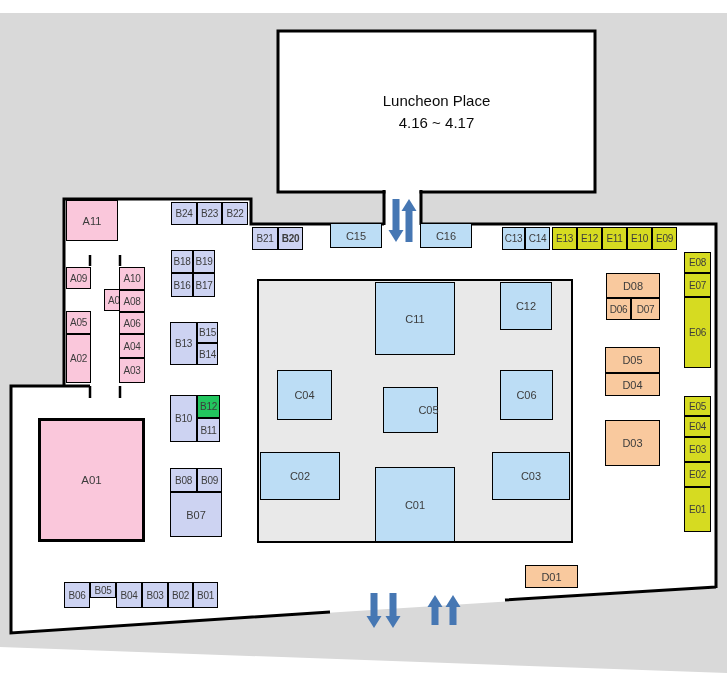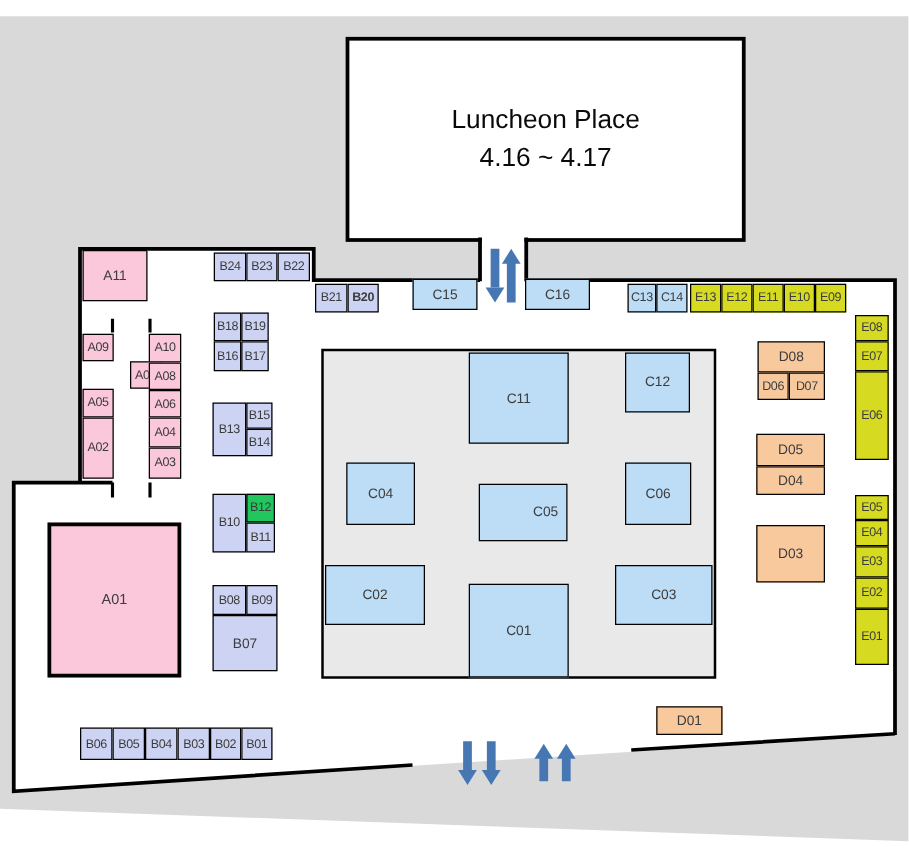--- a/index.html
+++ b/index.html
@@ -9,21 +9,21 @@
     position:absolute;z-index:2;box-sizing:border-box;
     border:1px solid #000;
     display:flex;align-items:center;justify-content:center;
     font-size:11px;color:#3c3c3c;white-space:nowrap;
   }
   .booth.sm{font-size:10px;letter-spacing:-0.3px;}
   .booth.xl{border-width:3px;font-size:11.5px;}
   #luncheon-label{
     position:absolute;left:278px;top:31px;width:317px;height:161px;z-index:3;
     display:flex;flex-direction:column;align-items:center;justify-content:center;
-    font-size:21px;line-height:1.45;color:#0a0a0a;
+    font-size:15px;line-height:1.45;color:#0a0a0a;
   }
 </style>
 </head>
 <body>
 
 <div id="plan">
 
   <svg width="727" height="684" viewBox="0 0 727 684">
 
     <polygon id="backdrop" points="0,13 727,13 727,673 0,647" fill="#D9D9D9"></polygon>
@@ -84,21 +84,21 @@
     <div class="booth sm" style="left: 119px; top: 312px; width: 26px; height: 22px; background: rgb(250, 199, 219);">A06</div>
     <div class="booth sm" style="left: 66px; top: 289px; width: 25px; height: 22px; background: rgb(250, 199, 219); margin-left: 38px;">A07</div>
     <div class="booth sm" style="left: 119px; top: 290px; width: 26px; height: 22px; background: rgb(250, 199, 219);">A08</div>
     <div class="booth sm" style="left: 66px; top: 267px; width: 25px; height: 22px; background: rgb(250, 199, 219);">A09</div>
     <div class="booth sm" style="left: 119px; top: 267px; width: 26px; height: 23px; background: rgb(250, 199, 219);">A10</div>
     <div class="booth" style="left: 66px; top: 200px; width: 52px; height: 41px; background: rgb(250, 199, 219);">A11</div>
     <div class="booth sm" style="left: 193px; top: 582px; width: 25px; height: 26px; background: rgb(205, 211, 242);">B01</div>
     <div class="booth sm" style="left: 168px; top: 582px; width: 25px; height: 26px; background: rgb(205, 211, 242);">B02</div>
     <div class="booth sm" style="left: 142px; top: 582px; width: 26px; height: 26px; background: rgb(205, 211, 242);">B03</div>
     <div class="booth sm" style="left: 116px; top: 582px; width: 26px; height: 26px; background: rgb(205, 211, 242);">B04</div>
-    <div class="booth sm" style="left: 90px; top: 582px; width: 26px; height: 26px; background: rgb(205, 211, 242);">B05</div>
+    <div class="booth sm" style="left: 90px; top: 582px; width: 26px; height: 16px; background: rgb(205, 211, 242);">B05</div>
     <div class="booth sm" style="left: 64px; top: 582px; width: 26px; height: 26px; background: rgb(205, 211, 242);">B06</div>
     <div class="booth" style="left: 170px; top: 492px; width: 52px; height: 45px; background: rgb(205, 211, 242);">B07</div>
     <div class="booth sm" style="left: 170px; top: 468px; width: 27px; height: 24px; background: rgb(205, 211, 242);">B08</div>
     <div class="booth sm" style="left: 197px; top: 468px; width: 25px; height: 24px; background: rgb(205, 211, 242);">B09</div>
     <div class="booth sm" style="left: 170px; top: 395px; width: 27px; height: 47px; background: rgb(205, 211, 242);">B10</div>
     <div class="booth sm" style="left: 197px; top: 418px; width: 23px; height: 24px; background: rgb(205, 211, 242);">B11</div>
     <div class="booth sm" style="left: 197px; top: 395px; width: 23px; height: 23px; background: #22c55e;">B12</div>
     <div class="booth sm" style="left: 170px; top: 322px; width: 27px; height: 43px; background: rgb(205, 211, 242);">B13</div>
     <div class="booth sm" style="left: 197px; top: 343px; width: 21px; height: 22px; background: rgb(205, 211, 242);">B14</div>
     <div class="booth sm" style="left: 197px; top: 322px; width: 21px; height: 21px; background: rgb(205, 211, 242);">B15</div>
@@ -108,21 +108,21 @@
     <div class="booth sm" style="left: 193px; top: 250px; width: 22px; height: 23px; background: rgb(205, 211, 242);">B19</div>
     <div class="booth sm" style="left: 278px; top: 227px; width: 25px; height: 23px; background: rgb(205, 211, 242); font-weight: bold;">B20</div>
     <div class="booth sm" style="left: 252px; top: 227px; width: 26px; height: 23px; background: rgb(205, 211, 242);">B21</div>
     <div class="booth sm" style="left: 222px; top: 202px; width: 26px; height: 23px; background: rgb(205, 211, 242);">B22</div>
     <div class="booth sm" style="left: 197px; top: 202px; width: 25px; height: 23px; background: rgb(205, 211, 242);">B23</div>
     <div class="booth sm" style="left: 171px; top: 202px; width: 26px; height: 23px; background: rgb(205, 211, 242);">B24</div>
     <div class="booth" style="left: 375px; top: 467px; width: 80px; height: 75px; background: rgb(188, 221, 245);">C01</div>
     <div class="booth" style="left: 260px; top: 452px; width: 80px; height: 48px; background: rgb(188, 221, 245);">C02</div>
     <div class="booth" style="left: 492px; top: 452px; width: 78px; height: 48px; background: rgb(188, 221, 245);">C03</div>
     <div class="booth" style="left: 277px; top: 370px; width: 55px; height: 50px; background: rgb(188, 221, 245);">C04</div>
-    <div class="booth" style="left: 383px; top: 387px; width: 71px; height: 46px; background: rgb(188, 221, 245); padding-left: 36px;">C05</div>
+    <div class="booth" style="left: 383px; top: 387px; width: 55px; height: 46px; background: rgb(188, 221, 245); padding-left: 36px;">C05</div>
     <div class="booth" style="left: 500px; top: 370px; width: 53px; height: 50px; background: rgb(188, 221, 245);">C06</div>
     <div class="booth" style="left: 375px; top: 282px; width: 80px; height: 73px; background: rgb(188, 221, 245);">C11</div>
     <div class="booth" style="left: 500px; top: 282px; width: 52px; height: 48px; background: rgb(188, 221, 245);">C12</div>
     <div class="booth sm" style="left: 502px; top: 227px; width: 23px; height: 23px; background: rgb(188, 221, 245);">C13</div>
     <div class="booth sm" style="left: 525px; top: 227px; width: 25px; height: 23px; background: rgb(188, 221, 245);">C14</div>
     <div class="booth" style="left: 330px; top: 223px; width: 52px; height: 25px; background: rgb(188, 221, 245);">C15</div>
     <div class="booth" style="left: 420px; top: 223px; width: 52px; height: 25px; background: rgb(188, 221, 245);">C16</div>
     <div class="booth" style="left: 525px; top: 565px; width: 53px; height: 23px; background: rgb(249, 201, 158);">D01</div>
     <div class="booth" style="left: 605px; top: 420px; width: 55px; height: 46px; background: rgb(249, 201, 158);">D03</div>
     <div class="booth" style="left: 605px; top: 373px; width: 55px; height: 23px; background: rgb(249, 201, 158);">D04</div>

